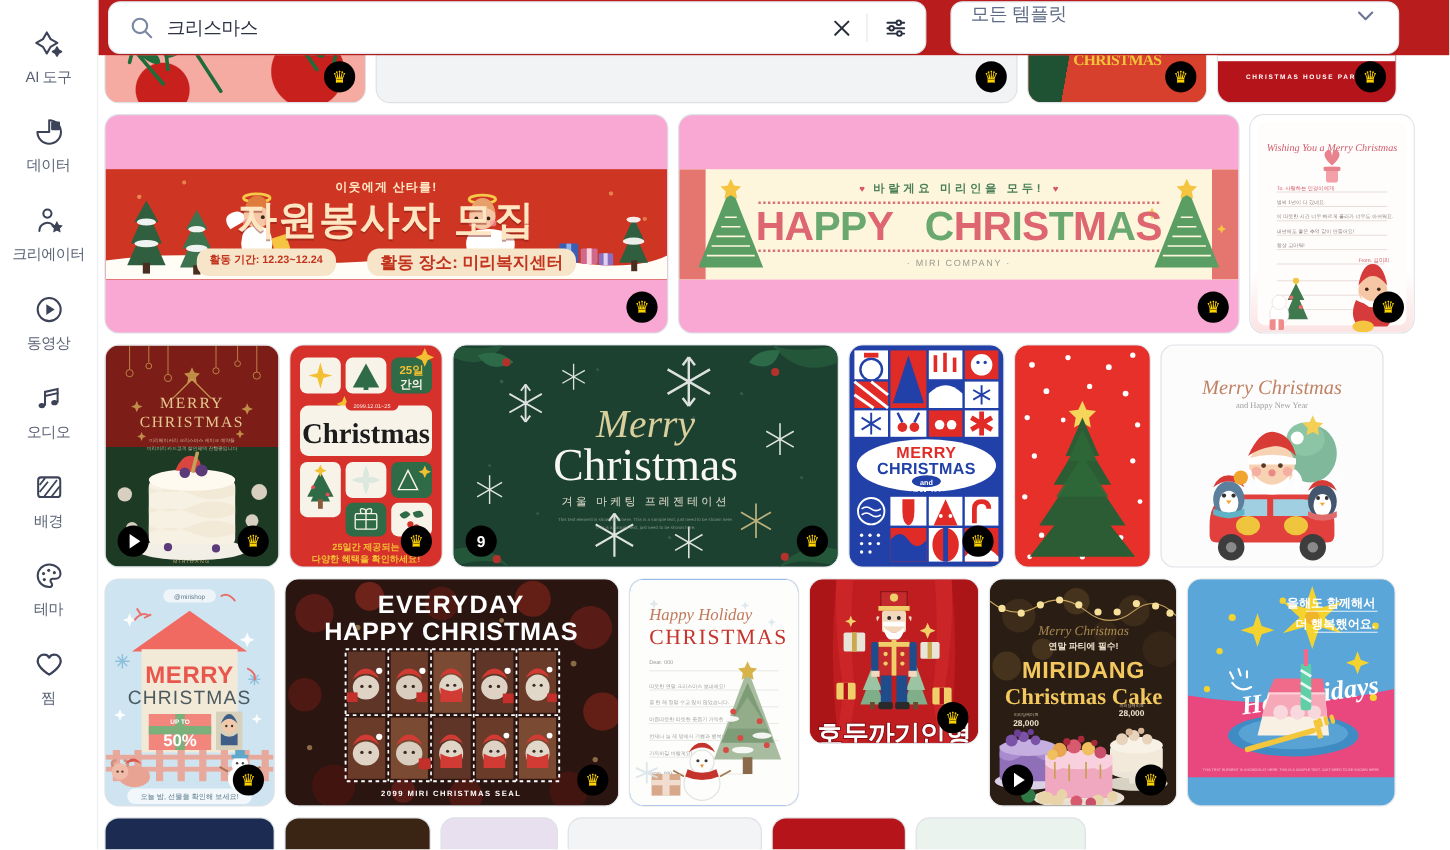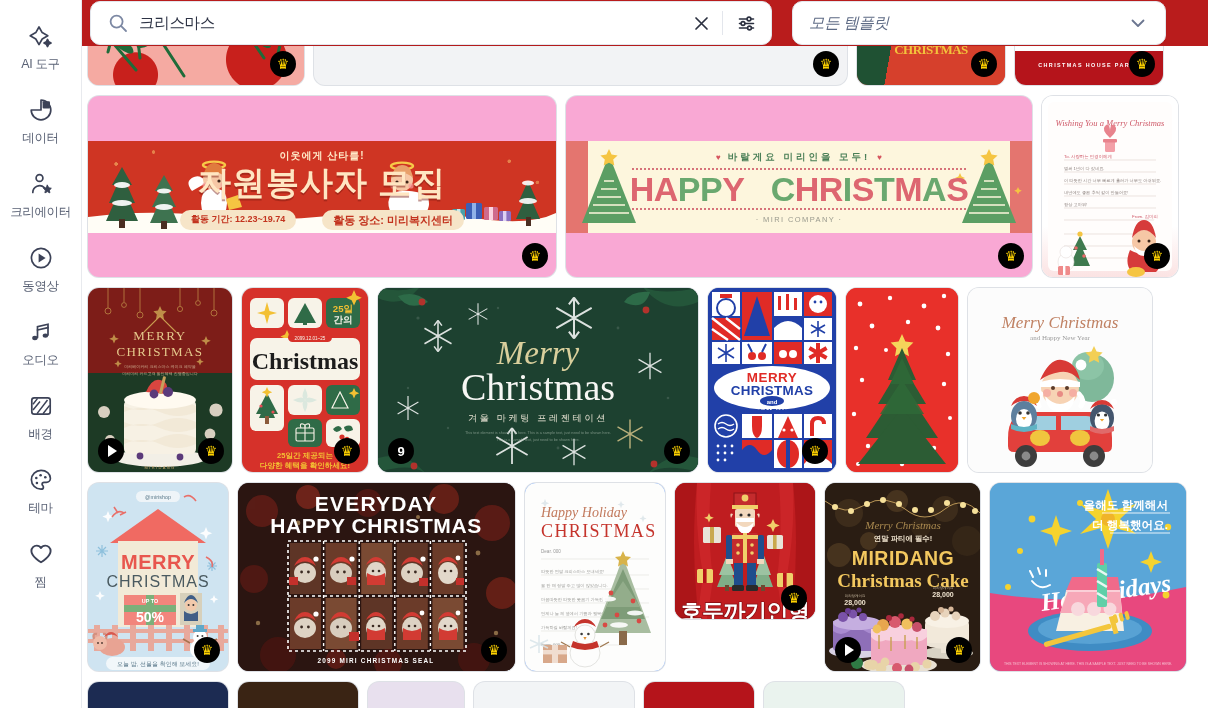--- a/index.html
+++ b/index.html
@@ -88,25 +88,24 @@
   }
   .hdr-divider { width:1px; height:24px; background:#e3e6ec; margin:0 10px 0 8px; }
   .filter-btn { width:26px; height:26px; flex:0 0 26px; display:flex;align-items:center;justify-content:center;color:#2b3040;cursor:pointer;}
 
   .dropdown {
     width: 374px; height: 44px;
     margin-left: 20px;
     border: 1px solid #e3e6ec;
     border-radius: 10px;
     background: #fff;
-    display: flex; align-items: center;
+    display: flex; 
     padding: 0 16px;
     cursor: pointer;
     box-shadow: 0 1px 2px rgba(20,25,40,.035);
-    font-style: italic;
   }
   .dropdown-label {
     flex: 1 1 auto;
     font-size: 15.5px;
     color: #5e6b85;
     letter-spacing: -0.3px;
   }
   .chev { width: 22px; height: 22px; color:#6b7690; display:flex;align-items:center;justify-content:center;}
 
   
@@ -426,22 +425,22 @@
                   <rect x="55" y="52" width="12" height="10" rx="1.5" fill="#8a6fc0"></rect>
                     <rect x="59" y="52" width="3.4" height="10" fill="#ddd0f2"></rect>
                 </g>
               </svg>
 
               <div style="position:absolute;left:0;right:0;top:8px;text-align:center;">
                 <div style="font-size:10px;color:#ffe9c7;letter-spacing:1px;font-weight:700;">이웃에게 산타를!</div>
                 <div style="font-size:33px;color:#ffe6c2;font-weight:900;letter-spacing:1px;line-height:1.15;margin-top:1px;text-shadow:0 2px 0 rgba(120,25,15,.45);">자원봉사자 모집</div>
               </div>
               <div style="position:absolute;left:0;right:0;bottom:3px;display:flex;justify-content:center;gap:26px;">
-                <span style="background:#f6e5c8;color:#c3341f;font-size:9px;font-weight:800;border-radius:10px;padding:2.5px 11px;">활동 기간: 12.23~19.74</span>
-                <span style="background:#f6e5c8;color:#c3341f;font-size:11px;font-weight:800;border-radius:10px;padding:2.5px 11px;">활동 장소: 미리복지센터</span>
+                <span style="background:#f6e5c8;color:#c3341f;font-size:9px;font-weight:800;border-radius:10px;padding:2.5px 11px;">활동 기간: 12.23~12.24</span>
+                <span style="background:#f6e5c8;color:#c3341f;font-size:14px;font-weight:800;border-radius:10px;padding:2.5px 11px;">활동 장소: 미리복지센터</span>
               </div>
             </div>
             <div class="badge-crown">
               <span class="crown-glyph">♛</span>
             </div>
           </div>
 
           <div class="card banner-card" style="width:466px;height:181px;">
             <div class="banner-strip" style="top:45px;height:92px;background:#fdf6dd;overflow:hidden;">
               <div style="position:absolute;left:0;top:0;bottom:0;width:22px;background:#e4756f;"></div>
@@ -1392,21 +1391,21 @@
                 </g>
             </svg>
             <div class="badge-play">
               <span class="play-tri"></span>
             </div>
             <div class="badge-crown">
               <span class="crown-glyph">♛</span>
             </div>
           </div>
 
-          <div class="card" style="width:196px;height:188px;background:#5aa6d8;padding-left:31px;">
+          <div class="card" style="width:172px;height:188px;background:#5aa6d8;padding-left:31px;">
             <svg class="fill" viewBox="0 0 196 188">
               <path d="M0 0 H196 V104 Q98 126 0 110 Z" fill="#5aa6d8"></path>
               <path d="M0 110 Q98 126 196 104 V188 H0 Z" fill="#e8487e"></path>
 
               <g transform="translate(118,36)">
                 <path d="M0 -30 L7 -9 L28 -15 L12 0 L28 15 L7 9 L0 30 L-7 9 L-28 15 L-12 0 L-28 -15 L-7 -9 Z" fill="#f5d32e"></path>
                 <circle cx="0" cy="0" r="7" fill="#f0b429"></circle>
               </g>
               <g fill="#f5d32e">
                 <path d="M62 44 L66 32 L70 44 L82 48 L70 52 L66 64 L62 52 L50 48 Z"></path>

